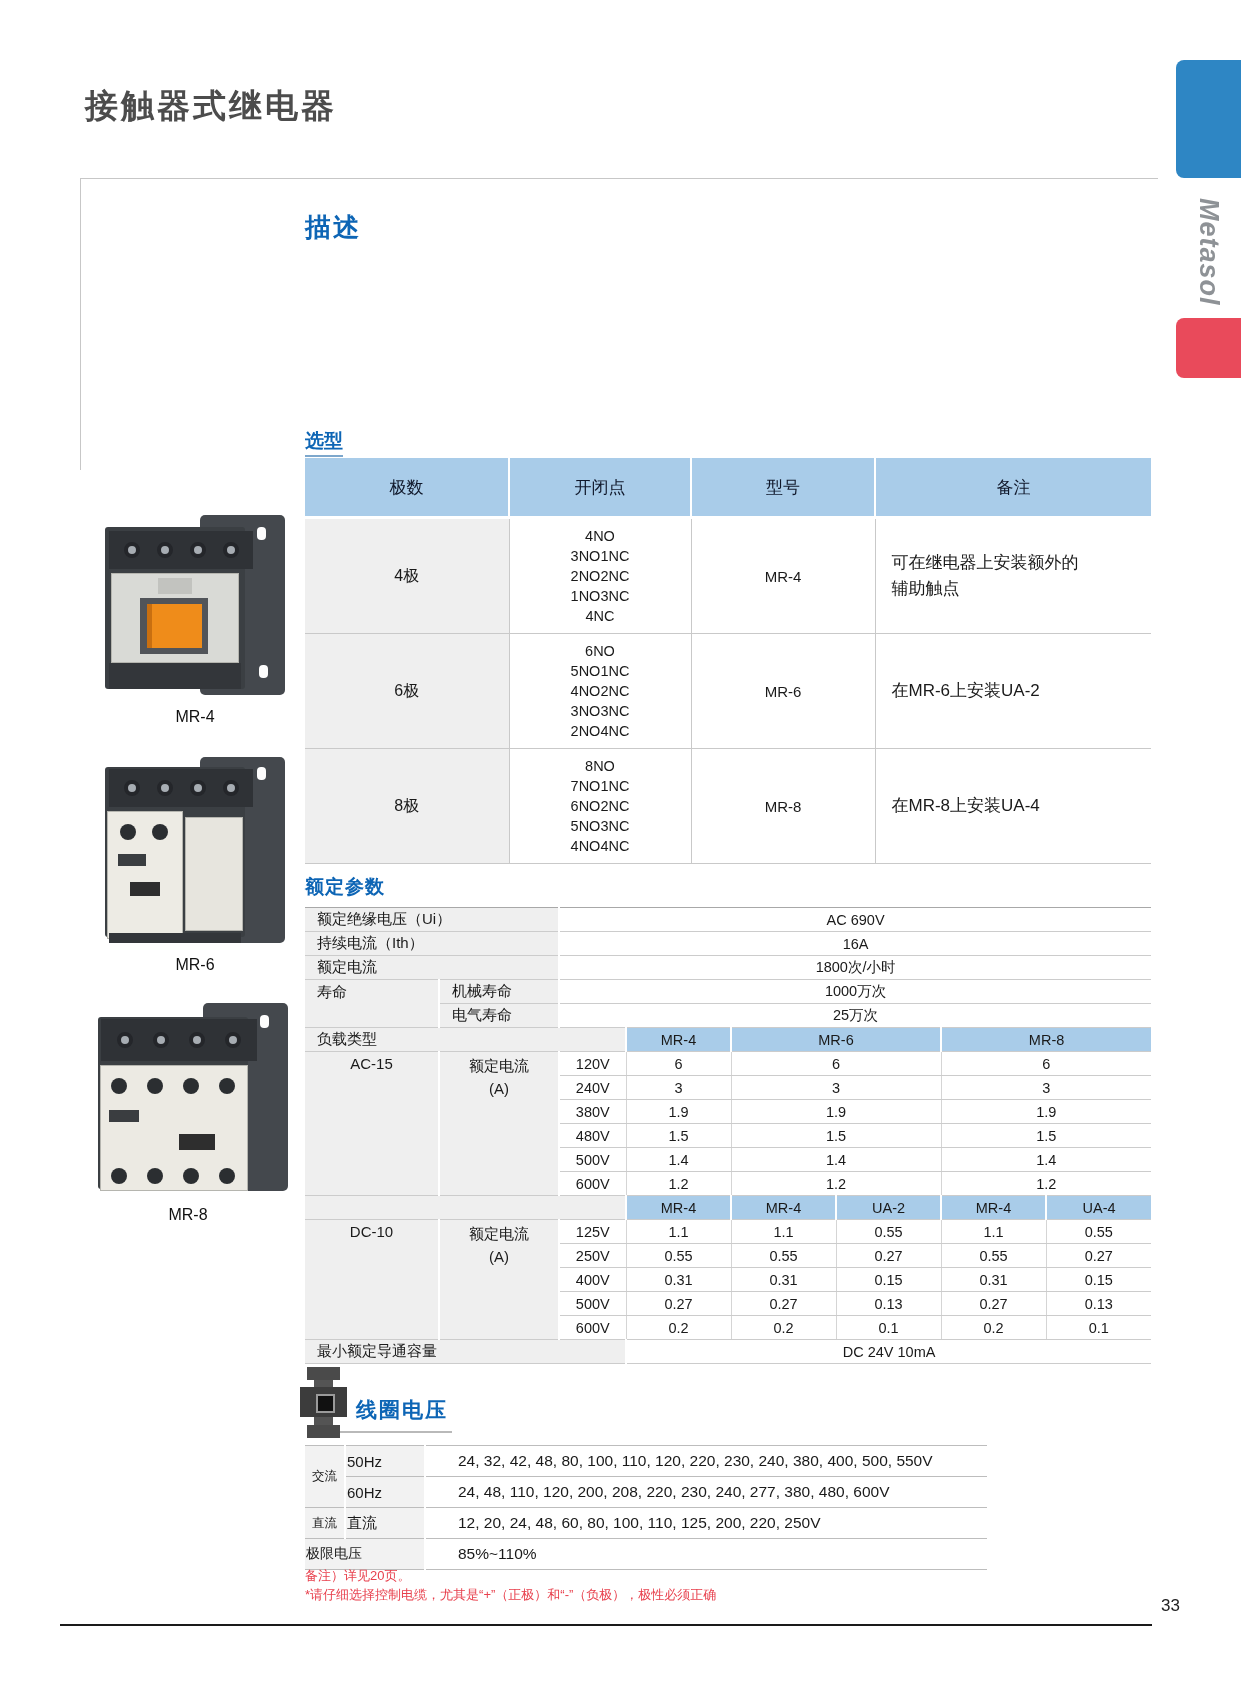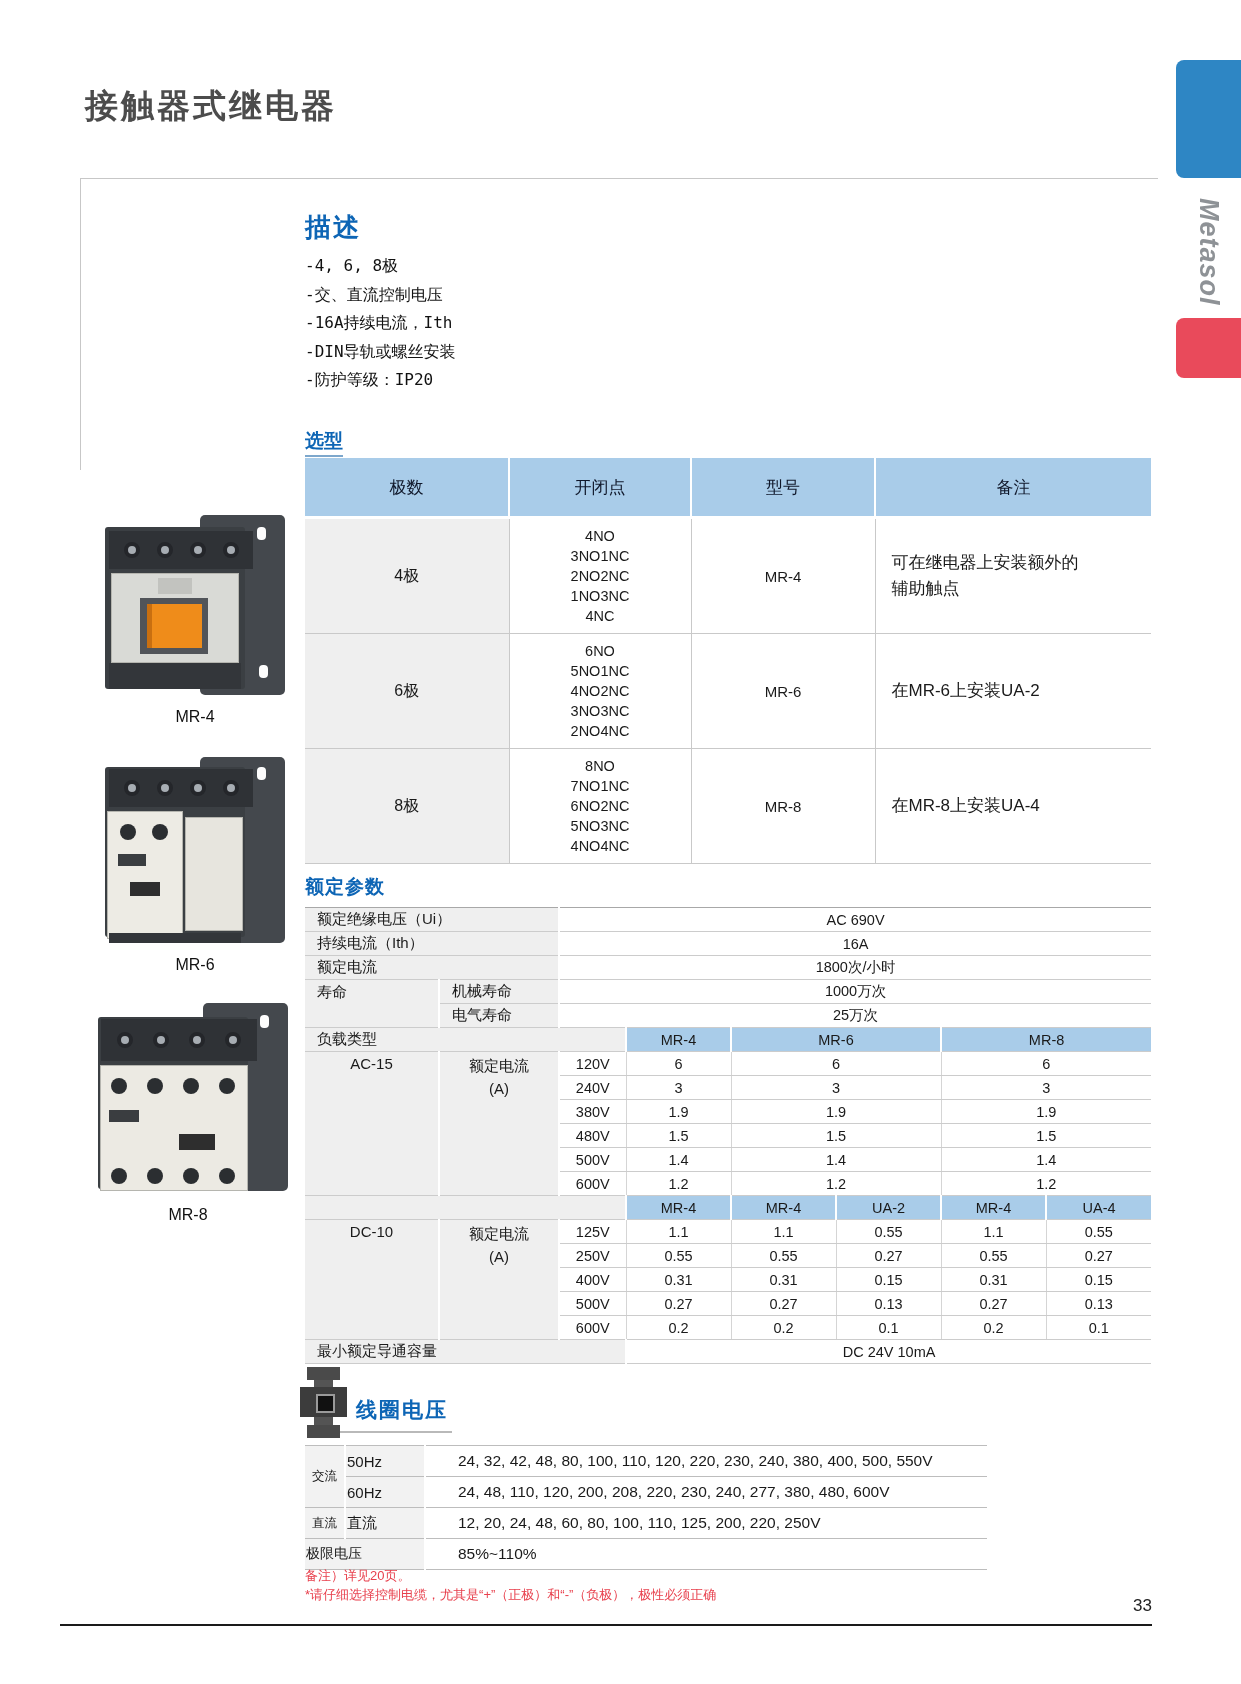--- a/index.html
+++ b/index.html
@@ -63,21 +63,21 @@
   .coilt{position:absolute;left:305px;top:1445px;width:682px;font-size:15.5px;
          border-top:1px solid #bdbdbd;}
   .coilt td{height:28px;border-bottom:1px solid #bdbdbd;}
   .coilt .g1{background:#f2f2f2;border-right:2px solid #fff;text-align:center;font-size:12.5px;}
   .coilt .g2{background:#f2f2f2;border-right:2px solid #fff;text-align:left;font-size:15px;}
   .coilt .vals{padding-left:32px;text-align:left;}
 
   
   .notes{position:absolute;left:305px;top:1566px;color:#e8404d;font-size:13px;line-height:19px;}
   .footer-rule{position:absolute;left:60px;top:1624px;width:1092px;height:2px;background:#1a1a1a;}
-  .page-num{position:absolute;left:1090px;top:1596px;width:62px;text-align:right;
+  .page-num{position:absolute;left:1118px;top:1596px;width:62px;text-align:right;
             font-size:17px;color:#222;}
 
   
   .contactor{position:absolute;}
   .ct-back{position:absolute;background:#44484d;border-radius:5px;}
   .ct-hole{position:absolute;width:9px;height:13px;background:#fdfdfd;border-radius:4px;}
   .ct-main{position:absolute;background:#3b3f43;border-radius:3px;}
   .ct-top{position:absolute;background:#2f3236;display:flex;align-items:center;
           justify-content:space-around;padding:0 6px;}
   .ct-screw{width:16px;height:16px;border-radius:50%;background:#a7adb3;
@@ -106,27 +106,20 @@
 <div class="page">
 
   <div class="page-title">接触器式继电器</div>
   <div class="rule-h"></div>
   <div class="rule-v"></div>
   <div class="tab-blue"></div>
   <div class="brand-vert">Metasol</div>
   <div class="tab-red"></div>
 
   <div class="h-blue h-desc">描述</div>
-  <div class="desc-list">
-    <div>-4, 6, 8极</div>
-    <div>-交、直流控制电压</div>
-    <div>-16A持续电流，Ith</div>
-    <div>-DIN导轨或螺丝安装</div>
-    <div>-防护等级：IP20</div>
-  </div>
 
   <div class="contactor" style="left:105px;top:515px;width:180px;height:185px;">
     <div class="ct-back" style="left:95px;top:0;width:85px;height:180px;"></div>
     <div class="ct-hole" style="left:152px;top:12px;"></div>
     <div class="ct-hole" style="left:154px;top:150px;"></div>
     <div class="ct-main" style="left:0;top:12px;width:140px;height:162px;"></div>
     <div class="ct-top" style="left:4px;top:16px;width:132px;height:38px;">
       <span class="ct-screw"></span>
         <span class="ct-screw"></span>
         <span class="ct-screw"></span>

